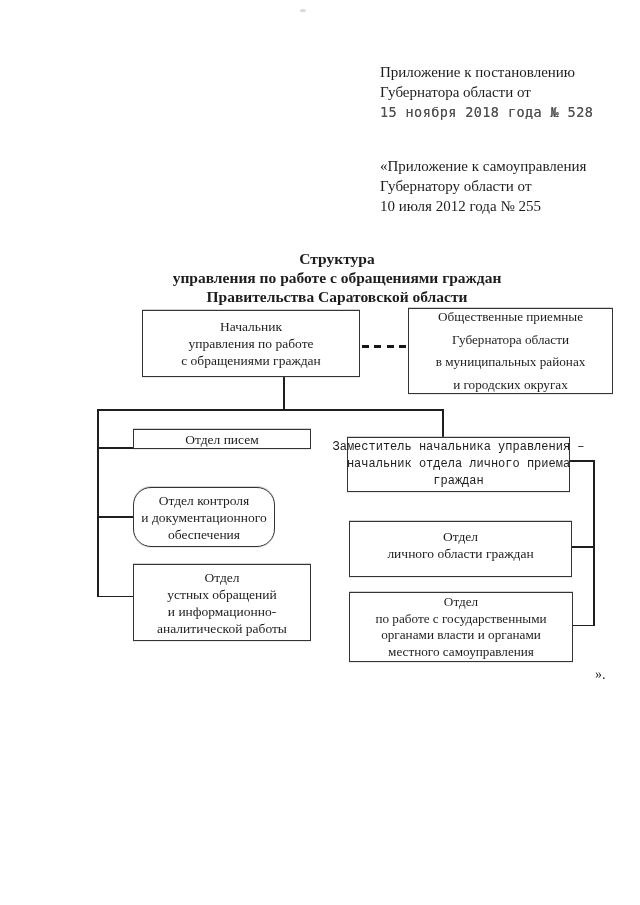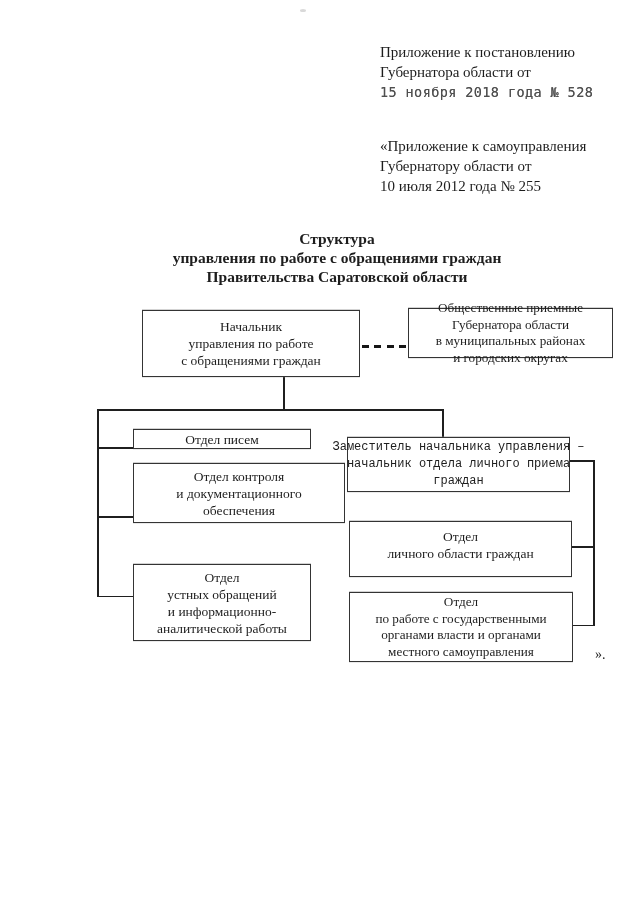--- a/index.html
+++ b/index.html
@@ -1,20 +1,20 @@
 <!DOCTYPE html>
 <html><head>
 <meta charset="utf-8">
 <style>
   html,body{margin:0;padding:0;background:#ffffff;}
   .page{
     position:relative;width:640px;height:905px;background:#ffffff;
     font-family:"Liberation Serif", serif;color:#1d1d1d;overflow:hidden;
   }
-  .abs{position:absolute;}
+  .abs{position:absolute;margin-top:20px;}
   .note{font-size:15px;line-height:20px;}
   .note div{white-space:nowrap;}
   .stamp{
     font-family:"DejaVu Sans Mono", monospace;font-size:13.5px;color:#4f4f4f;
     letter-spacing:.4px;white-space:nowrap;text-shadow:0 0 .6px #777;
   }
   .title{font-weight:bold;font-size:15.5px;line-height:19px;text-align:center;width:430px;}
   .box{
     position:absolute;border:1px solid #343434;background:#fff;box-sizing:border-box;
     display:flex;flex-direction:column;justify-content:center;align-items:center;
@@ -70,32 +70,32 @@
   <div class="line" style="left:593px;top:460px;width:1.5px;height:166px;"></div>
   <div class="line" style="left:571px;top:546px;width:23px;height:1.5px;"></div>
   <div class="line" style="left:571px;top:624.5px;width:23px;height:1.5px;"></div>
 
   <div class="box" style="left:142px;top:310px;width:218px;height:67px;align-items:center;">
     <div>Начальник</div>
     <div>управления по работе</div>
     <div>с обращениями граждан</div>
   </div>
 
-  <div class="box small" style="left:408px;top:308px;width:205px;height:50px;">
+  <div class="box small" style="left:408px;top:308px;width:205px;height:86px;justify-content:space-between;">
     <div>Общественные приемные</div>
     <div>Губернатора области</div>
     <div>в муниципальных районах</div>
     <div>и городских округах</div>
   </div>
 
   <div class="box" style="left:133px;top:429px;width:178px;height:20px;">
     <div>Отдел писем</div>
   </div>
 
-  <div class="box" style="left:133px;top:463px;width:212px;height:60px;">
+  <div class="box" style="left:133px;top:487px;width:142px;height:60px;border-radius:18px;">
     <div>Отдел контроля</div>
     <div>и документационного</div>
     <div>обеспечения</div>
   </div>
 
   <div class="box" style="left:133px;top:564px;width:178px;height:77px;">
     <div>Отдел</div>
     <div>устных обращений</div>
     <div>и информационно-</div>
     <div>аналитической работы</div>

